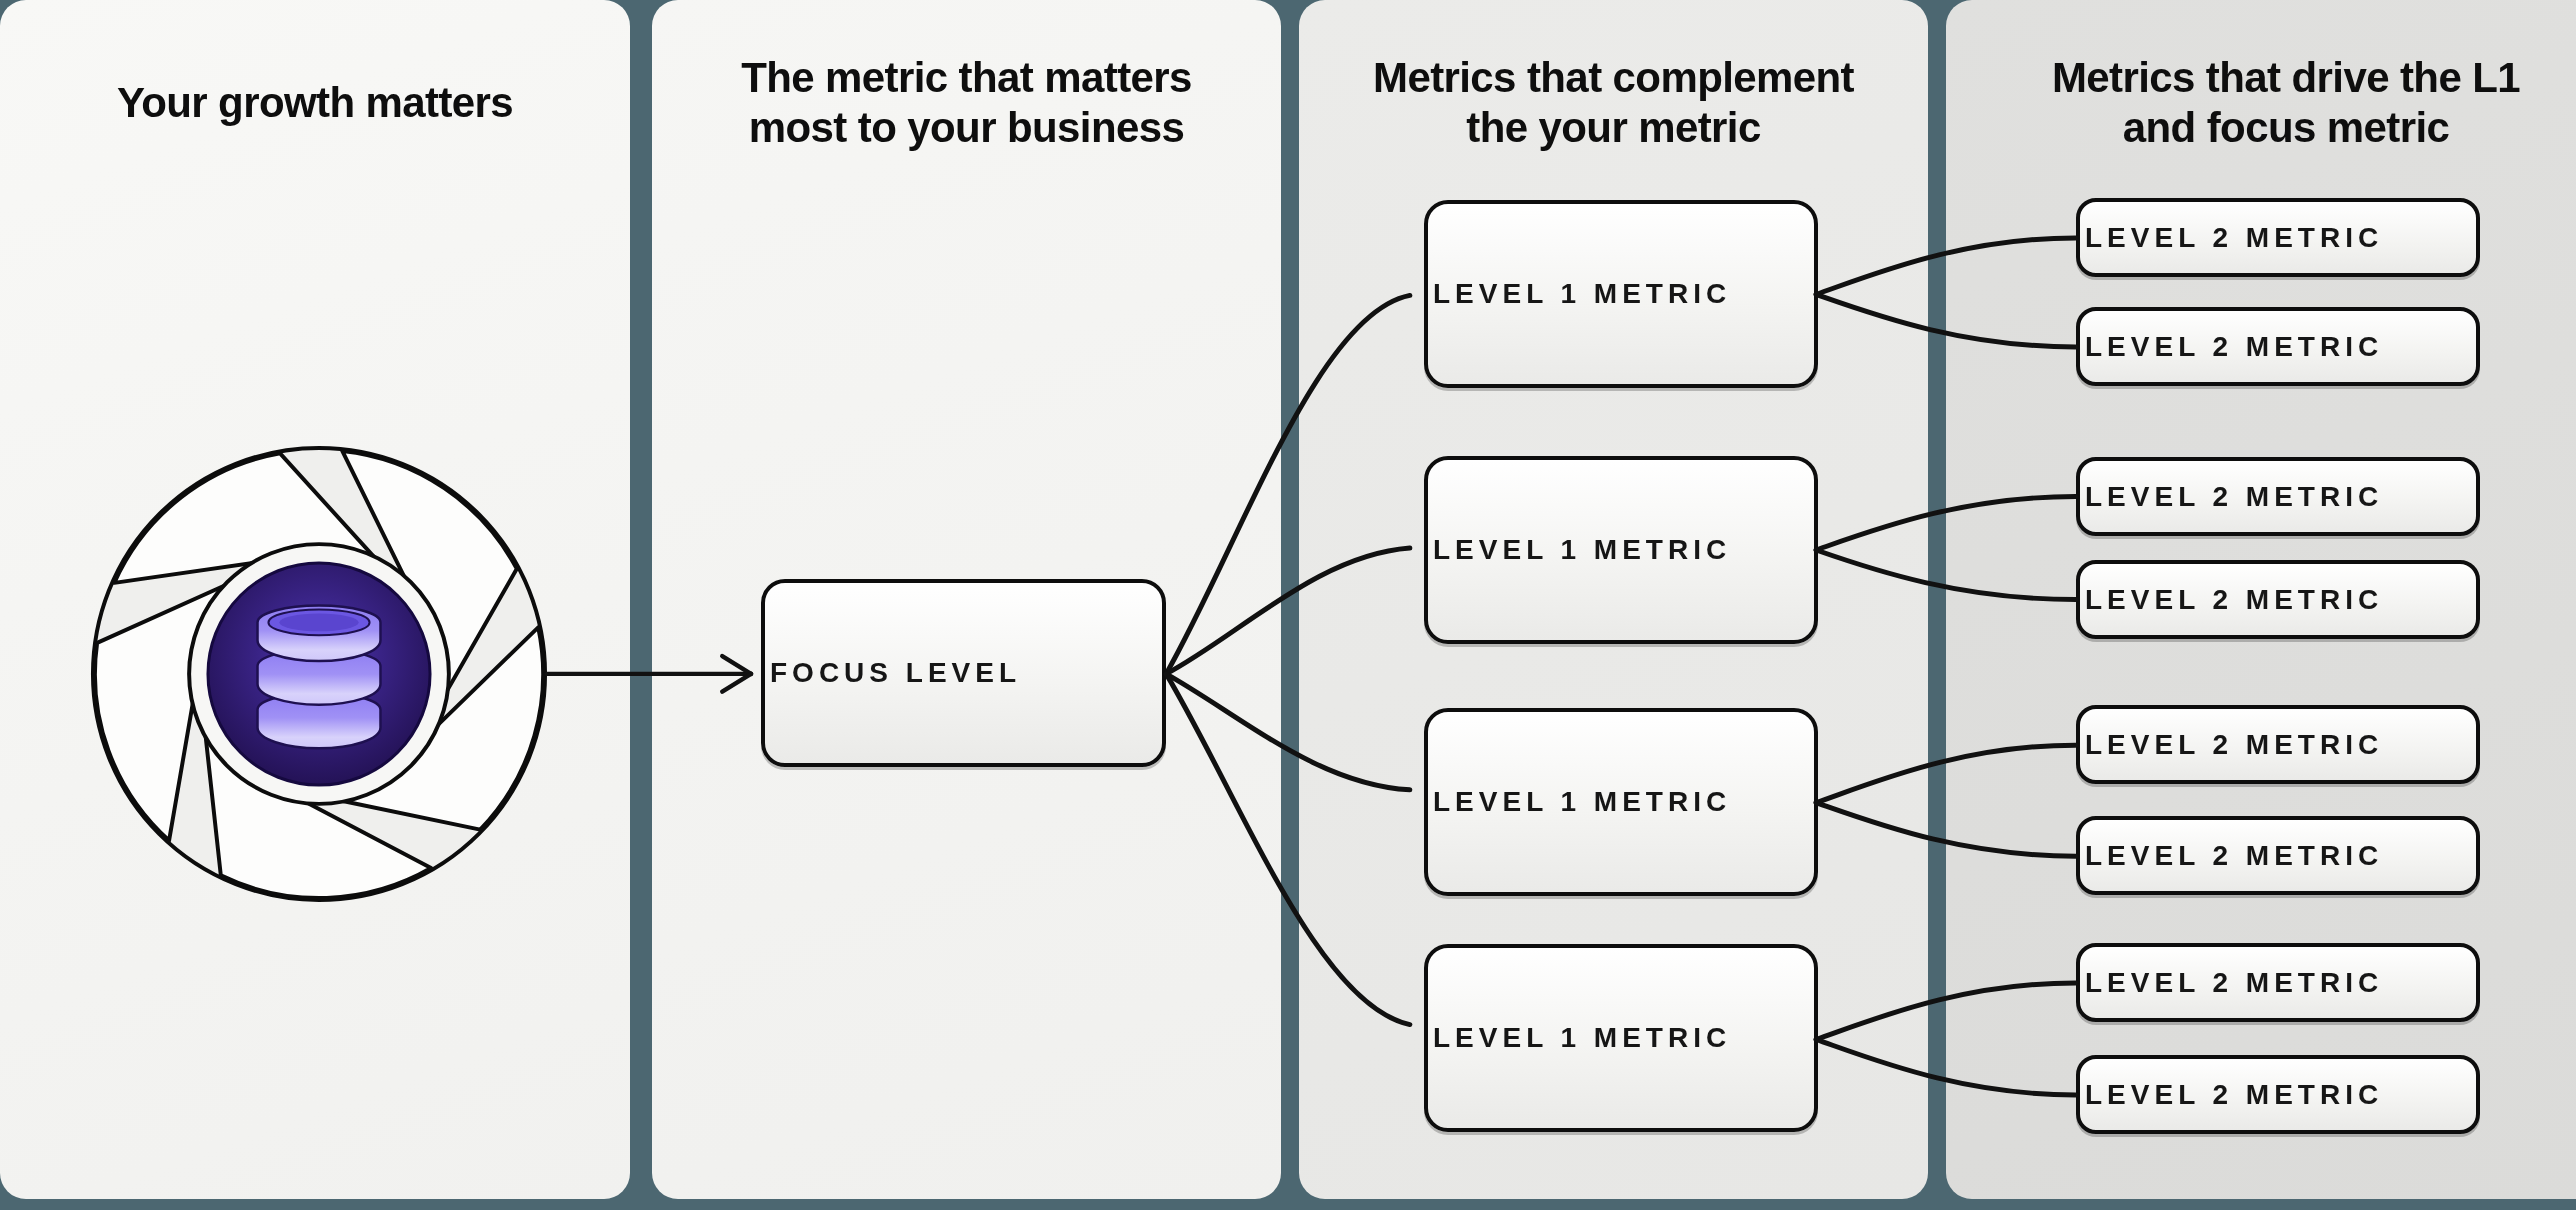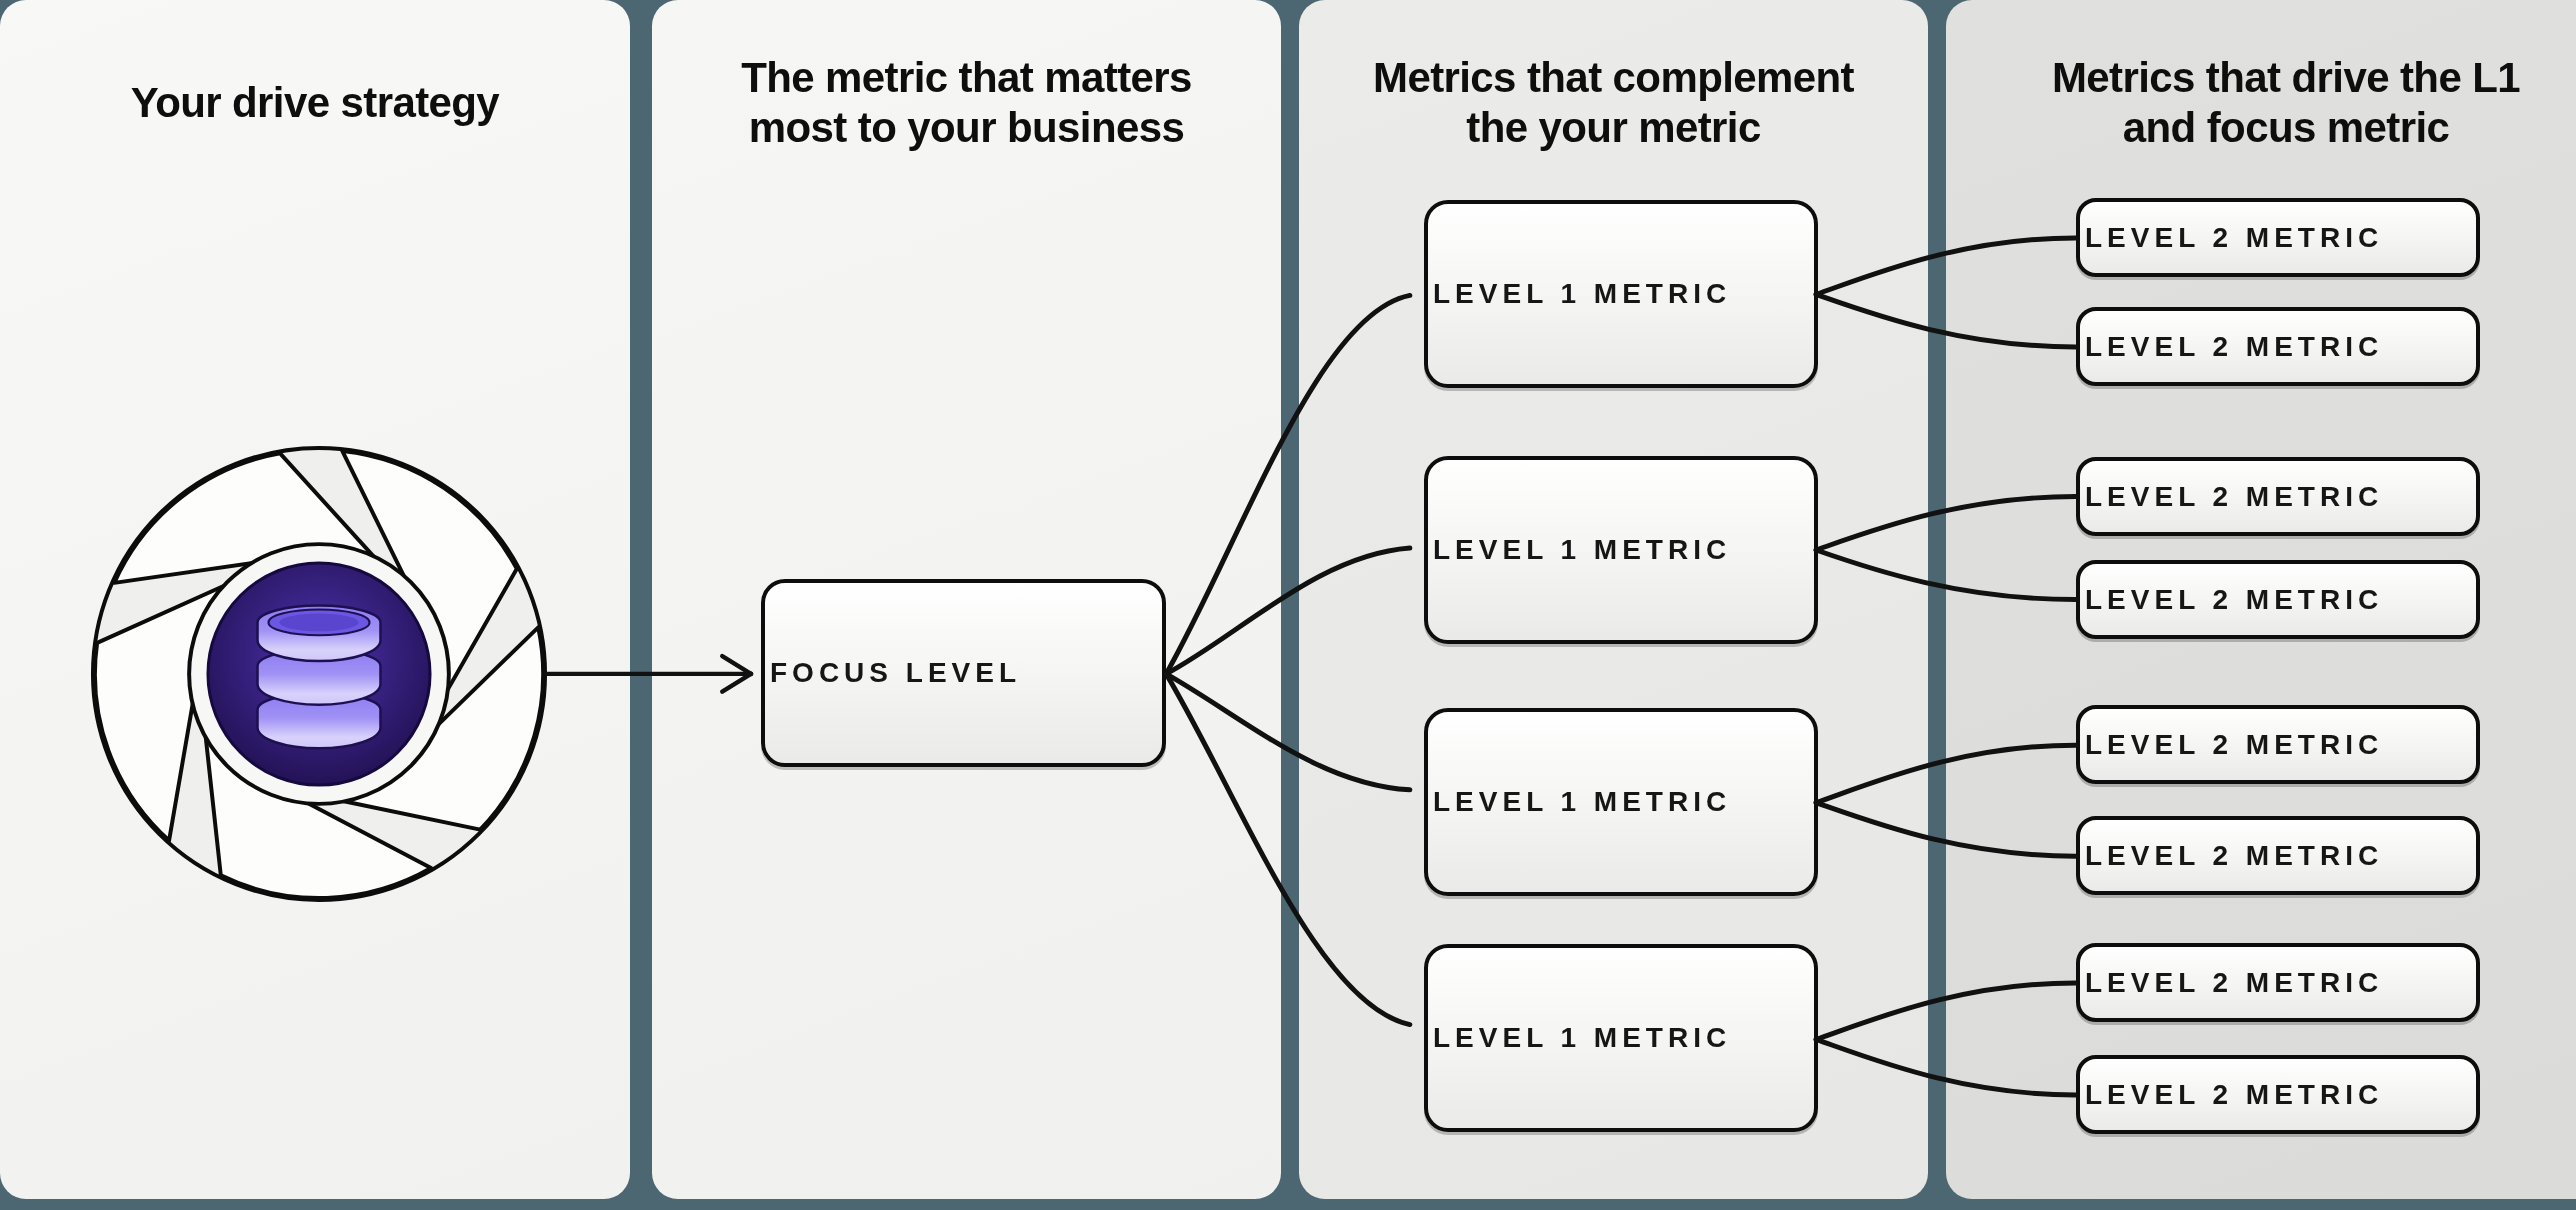--- a/index.html
+++ b/index.html
@@ -44,21 +44,21 @@
 
   .connectors{ position:absolute; left:0; top:0; pointer-events:none; }
   .strategy-icon{ position:absolute; left:86px; top:441px; }
 </style>
 </head>
 <body>
 
 <div class="canvas">
 
   <section class="panel p1">
-    <h2 class="panel-title">Your drive strategy</h2>
+    <h2 class="panel-title">Your growth matters</h2>
 
     <svg class="strategy-icon" width="466" height="466" viewBox="-235 -235 470 470">
       <defs>
         <radialGradient id="gradPurple" cx="50%" cy="42%" r="62%">
           <stop offset="0%" stop-color="#4d37b2"></stop>
           <stop offset="45%" stop-color="#392385"></stop>
           <stop offset="100%" stop-color="#211050"></stop>
         </radialGradient>
         <linearGradient id="dbGrad" x1="0" y1="0" x2="0" y2="1">
           <stop offset="0%" stop-color="#8d7cf2"></stop>

